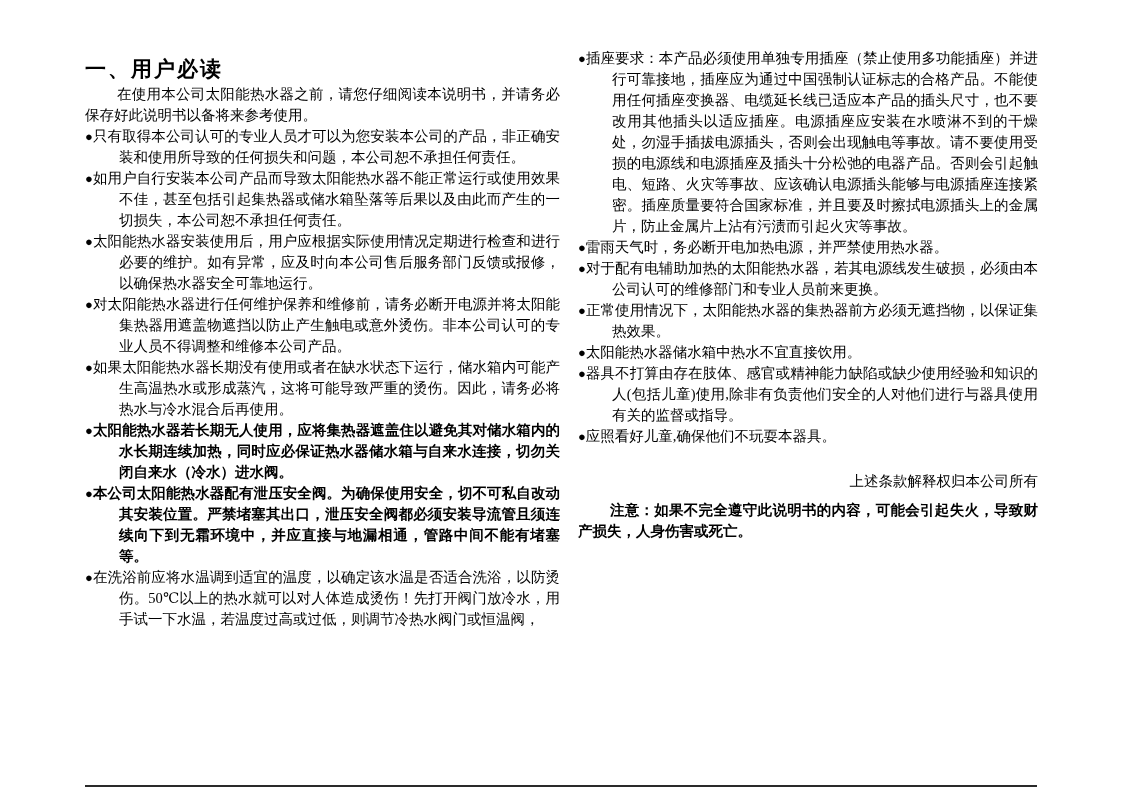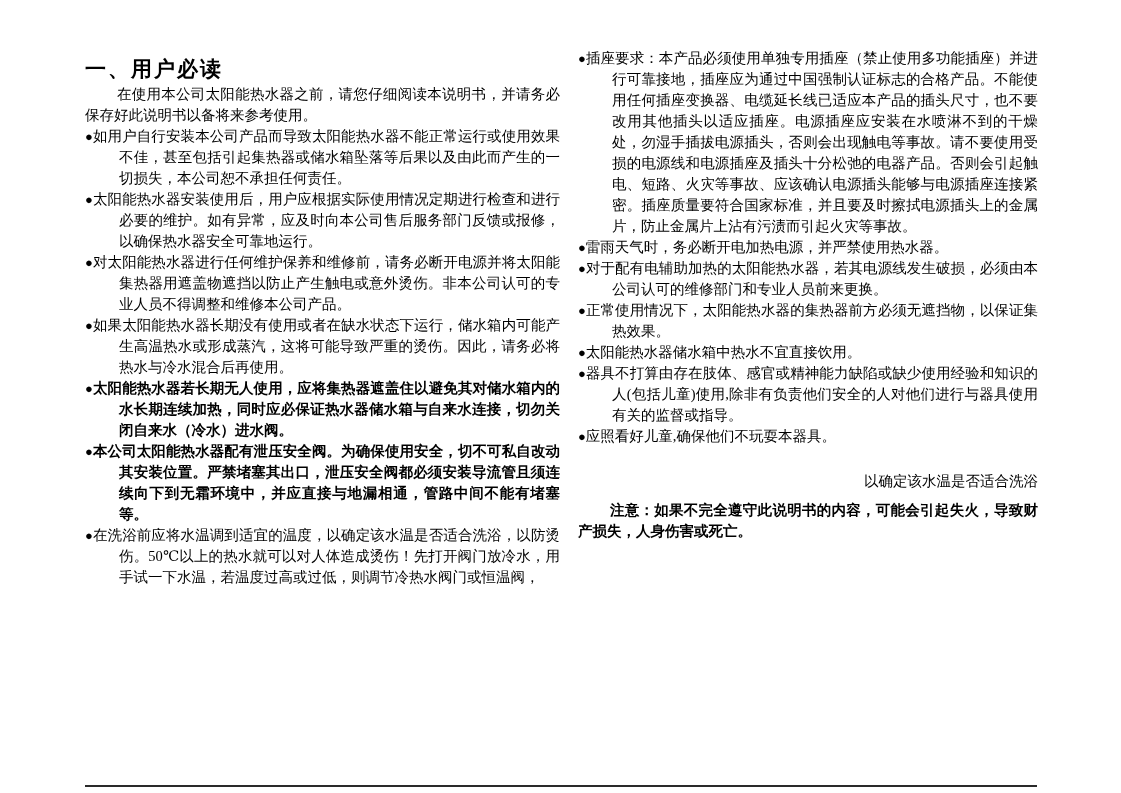--- a/index.html
+++ b/index.html
@@ -46,20 +46,21 @@
 </head>
 <body>
 
 <div class="page">
 
   <div class="col col-left">
     <h1 class="title">一、用户必读</h1>
     <p class="intro">在使用本公司太阳能热水器之前，请您仔细阅读本说明书，并请务必保存好此说明书以备将来参考使用。</p>
     <div>
 
+    <p class="bullet"><span class="dot">●</span><span>只有取得本公司认可的专业人员才可以为您安装本公司的产品，非正确安装和使用所导致的任何损失和问题，本公司恕不承担任何责任。</span></p>
         <p class="bullet"><span class="dot">●</span><span>如用户自行安装本公司产品而导致太阳能热水器不能正常运行或使用效果不佳，甚至包括引起集热器或储水箱坠落等后果以及由此而产生的一切损失，本公司恕不承担任何责任。</span></p>
         <p class="bullet"><span class="dot">●</span><span>太阳能热水器安装使用后，用户应根据实际使用情况定期进行检查和进行必要的维护。如有异常，应及时向本公司售后服务部门反馈或报修，以确保热水器安全可靠地运行。</span></p>
         <p class="bullet"><span class="dot">●</span><span>对太阳能热水器进行任何维护保养和维修前，请务必断开电源并将太阳能集热器用遮盖物遮挡以防止产生触电或意外烫伤。非本公司认可的专业人员不得调整和维修本公司产品。</span></p>
         <p class="bullet"><span class="dot">●</span><span>如果太阳能热水器长期没有使用或者在缺水状态下运行，储水箱内可能产生高温热水或形成蒸汽，这将可能导致严重的烫伤。因此，请务必将热水与冷水混合后再使用。</span></p>
         <p class="bullet bold"><span class="dot">●</span><span>太阳能热水器若长期无人使用，应将集热器遮盖住以避免其对储水箱内的水长期连续加热，同时应必保证热水器储水箱与自来水连接，切勿关闭自来水（冷水）进水阀。</span></p>
         <p class="bullet bold"><span class="dot">●</span><span>本公司太阳能热水器配有泄压安全阀。为确保使用安全，切不可私自改动其安装位置。严禁堵塞其出口，泄压安全阀都必须安装导流管且须连续向下到无霜环境中，并应直接与地漏相通，管路中间不能有堵塞等。</span></p>
         <p class="bullet"><span class="dot">●</span><span>在洗浴前应将水温调到适宜的温度，以确定该水温是否适合洗浴，以防烫伤。50℃以上的热水就可以对人体造成烫伤！先打开阀门放冷水，用手试一下水温，若温度过高或过低，则调节冷热水阀门或恒温阀，</span></p>
       </div>
   </div>
 
@@ -67,18 +68,18 @@
     <div>
 
     <p class="bullet"><span class="dot">●</span><span>插座要求：本产品必须使用单独专用插座（禁止使用多功能插座）并进行可靠接地，插座应为通过中国强制认证标志的合格产品。不能使用任何插座变换器、电缆延长线已适应本产品的插头尺寸，也不要改用其他插头以适应插座。电源插座应安装在水喷淋不到的干燥处，勿湿手插拔电源插头，否则会出现触电等事故。请不要使用受损的电源线和电源插座及插头十分松弛的电器产品。否则会引起触电、短路、火灾等事故、应该确认电源插头能够与电源插座连接紧密。插座质量要符合国家标准，并且要及时擦拭电源插头上的金属片，防止金属片上沾有污渍而引起火灾等事故。</span></p>
         <p class="bullet"><span class="dot">●</span><span>雷雨天气时，务必断开电加热电源，并严禁使用热水器。</span></p>
         <p class="bullet"><span class="dot">●</span><span>对于配有电辅助加热的太阳能热水器，若其电源线发生破损，必须由本公司认可的维修部门和专业人员前来更换。</span></p>
         <p class="bullet"><span class="dot">●</span><span>正常使用情况下，太阳能热水器的集热器前方必须无遮挡物，以保证集热效果。</span></p>
         <p class="bullet"><span class="dot">●</span><span>太阳能热水器储水箱中热水不宜直接饮用。</span></p>
         <p class="bullet"><span class="dot">●</span><span>器具不打算由存在肢体、感官或精神能力缺陷或缺少使用经验和知识的人(包括儿童)使用,除非有负责他们安全的人对他们进行与器具使用有关的监督或指导。</span></p>
         <p class="bullet"><span class="dot">●</span><span>应照看好儿童,确保他们不玩耍本器具。</span></p>
       </div>
-    <p class="rights">以确定该水温是否适合洗浴</p>
+    <p class="rights">上述条款解释权归本公司所有</p>
     <p class="note">注意：如果不完全遵守此说明书的内容，可能会引起失火，导致财产损失，人身伤害或死亡。</p>
   </div>
 
   <div class="footer-rule"></div>
 </div>
 
 </body></html>

